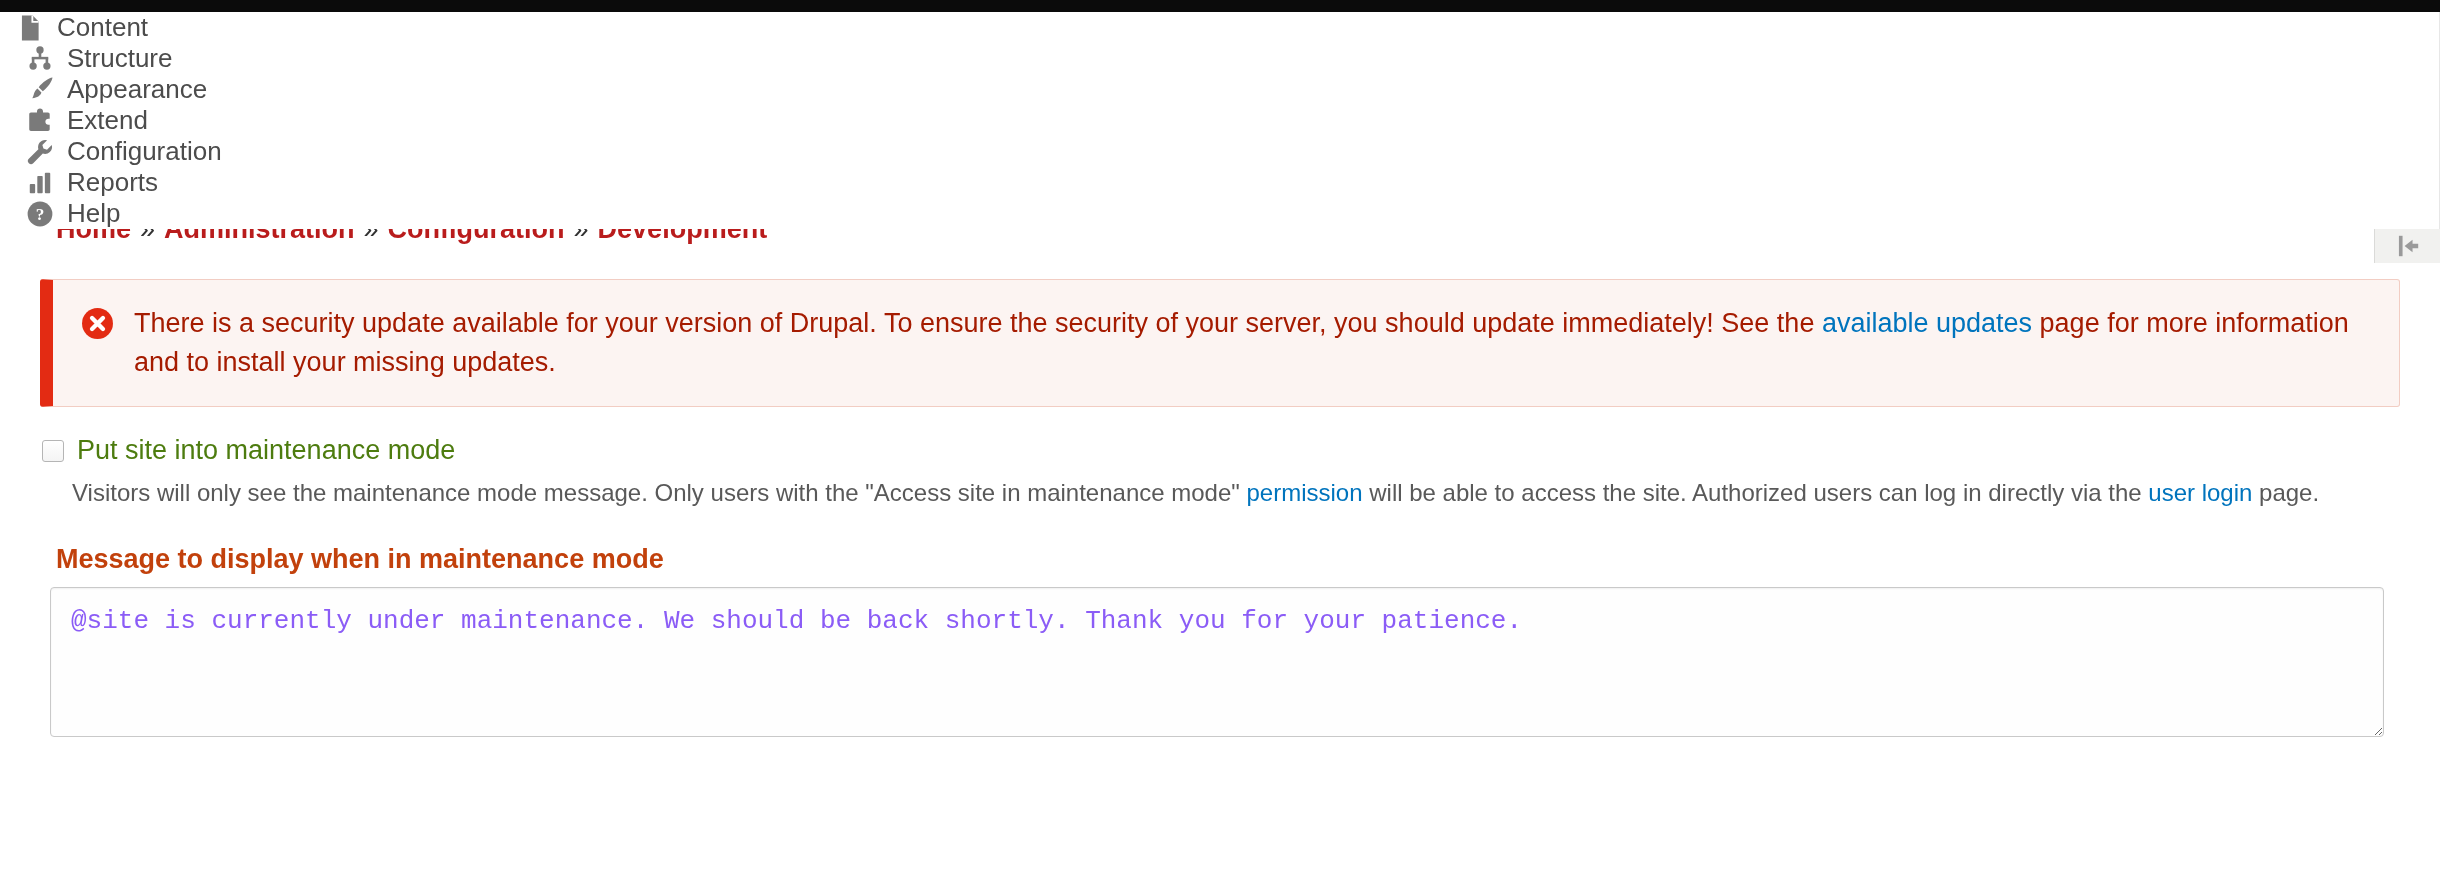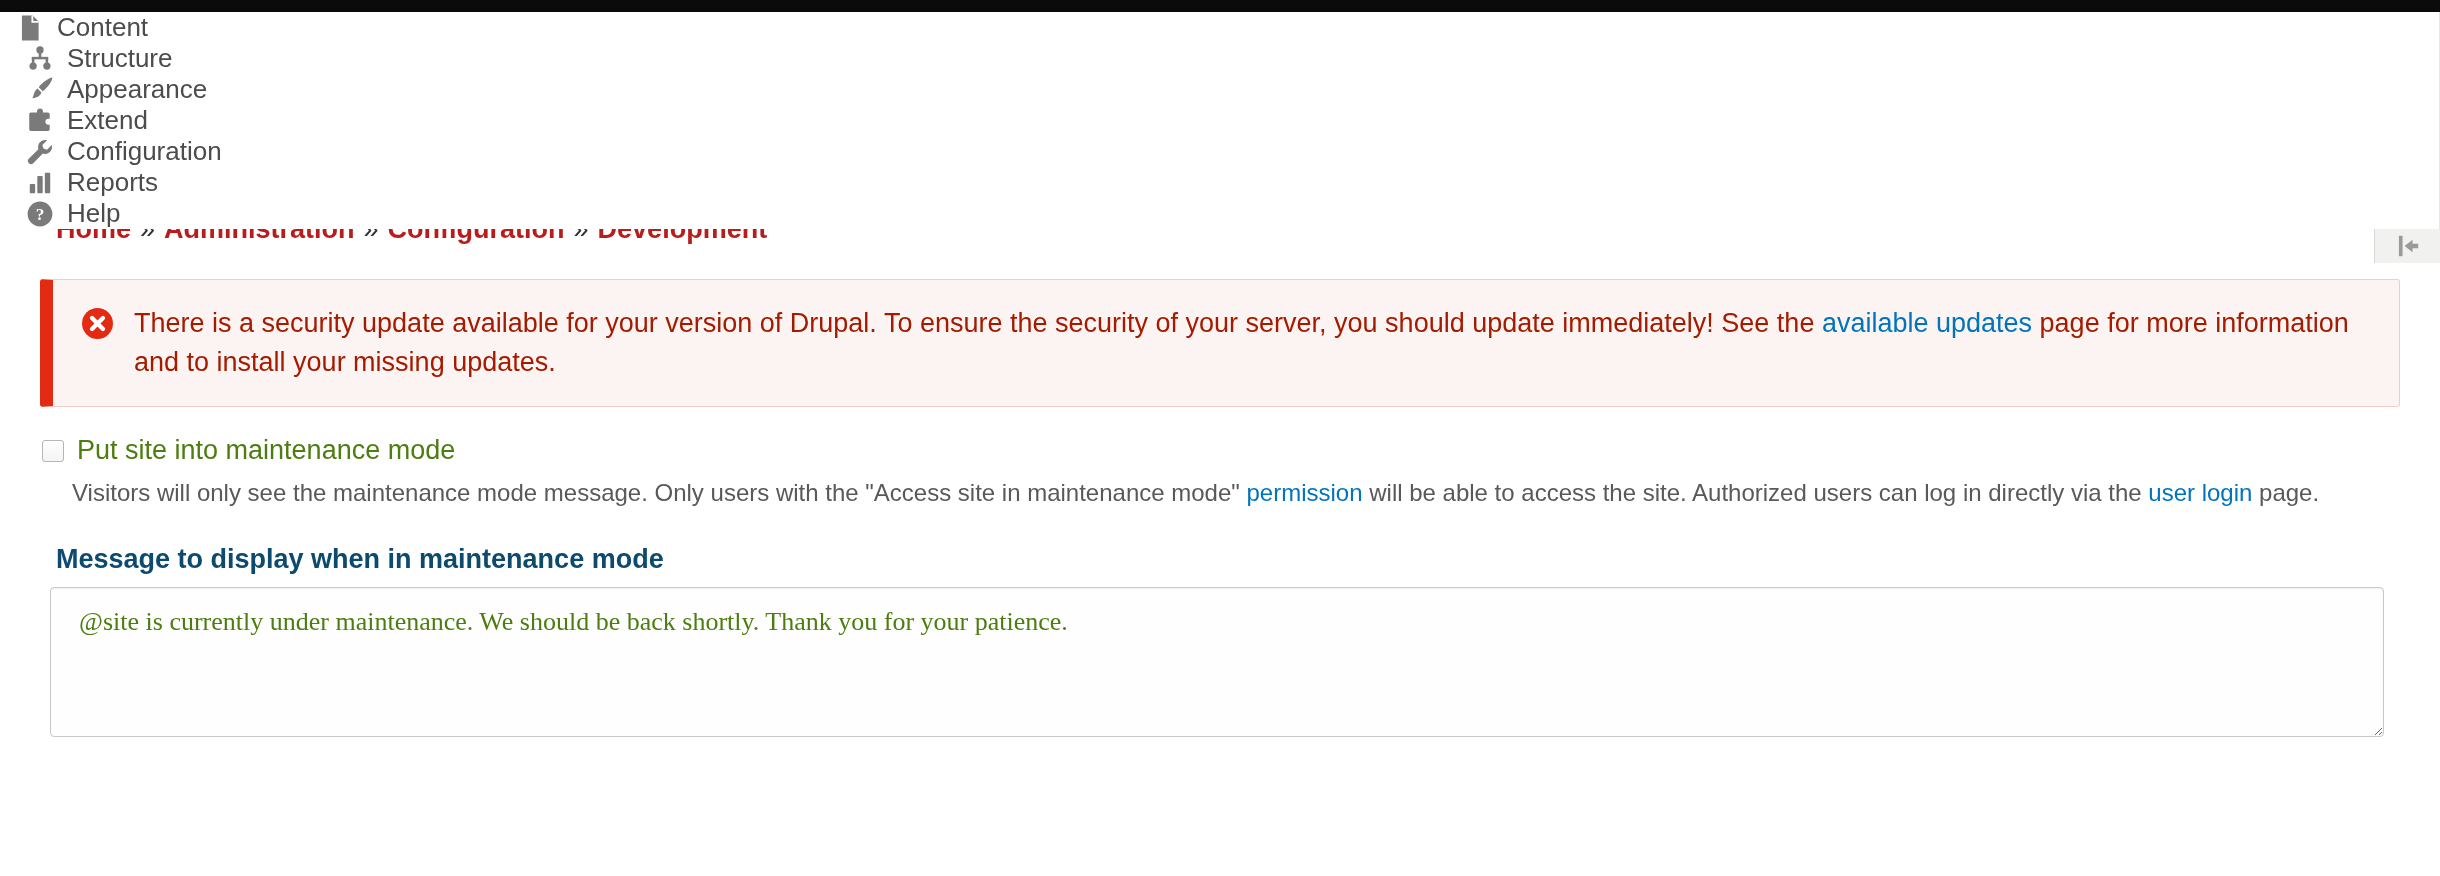--- a/index.html
+++ b/index.html
@@ -85,30 +85,30 @@
     appearance: none; -webkit-appearance: none;
     width: 22px; height: 22px; flex: none;
     border: 1px solid #b5b5b5; border-radius: 3px;
     background: linear-gradient(#ffffff, #f4f4f4);
     cursor: pointer;
   }
   .form-item-checkbox label { font-size: 27px; color: #4d7c0f; cursor: pointer; }
 
   .description { margin: 10px 30px 4px 32px; font-size: 24px; color: #595959; line-height: 1.4; }
 
-  .field-label { display: block; margin: 34px 0 0 16px; font-size: 27px; font-weight: 700; color: #0c4a6e; }
+  .field-label { display: block; margin: 34px 0 0 16px; font-size: 27px; font-weight: 700; color: #c2410c; }
 
   .message-textarea {
     display: block;
     margin: 12px 0 0 10px;
     width: 2334px; height: 150px;
     border: 1px solid #c9c9c9; border-radius: 4px;
-    padding: 15px 28px;
-    font-family: Liberation Serif, serif;
-    font-size: 26px; color: #4d7c0f; line-height: 1.45;
+    padding: 15px 20px;
+    font-family: Liberation Mono, monospace;
+    font-size: 26px; color: #8b5cf6; line-height: 1.45;
     background: #fefefe;
     box-shadow: inset 0 1px 2px rgba(0,0,0,.06);
     resize: vertical; outline: none;
   }
 </style>
 </head>
 <body>
 
 <div class="screen">
 

